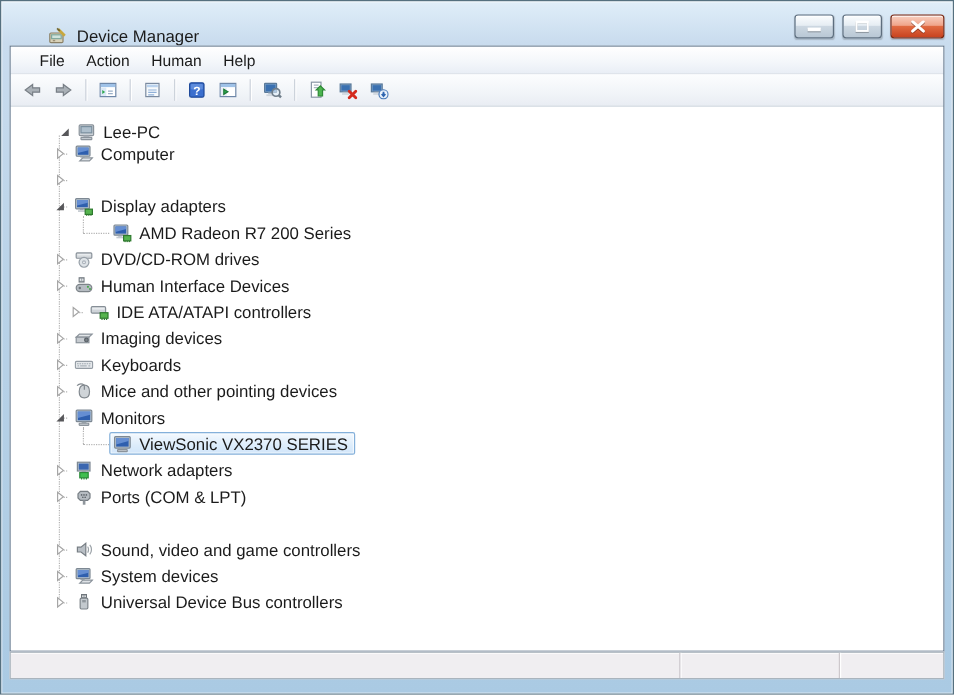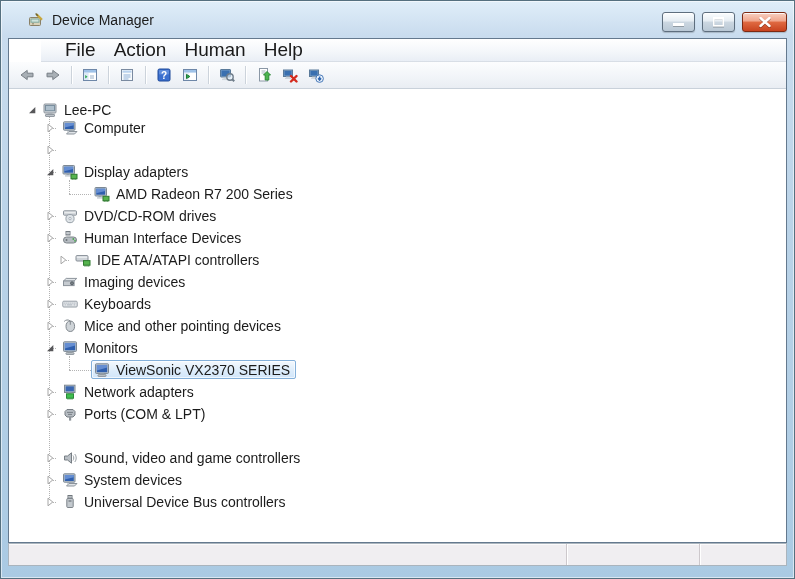--- a/index.html
+++ b/index.html
@@ -8,22 +8,22 @@
 
   .window {
     position:relative; width:795px; height:579px;
     background:linear-gradient(180deg,#e0eef9 0%, #c9dcee 6%, #bad3e8 40%, #aacae3 100%);
     border:1px solid #55707f;
     box-shadow: inset 0 0 0 1px rgba(255,255,255,.55);
     overflow:hidden;
   }
 
   
-  .titlebar { position:absolute; left:0; top:0; right:0; height:37px;
-    display:flex; align-items:center; padding-left:27px; }
+  .titlebar { position:absolute; left:12px; top:0; right:0; height:37px;
+    display:flex; align-items:flex-end; padding-left:27px; }
   .title-icon { width:16px; height:16px; margin-right:8px; flex:none; }
   .title-icon svg { display:block; }
   .title-text { font-size:14px; color:#1c1c1c; }
 
   .caption-buttons { position:absolute; top:11px; right:7px; display:flex; gap:7px; }
   .cap-btn { height:20px; border-radius:3px; border:1px solid #5e6e7e;
     display:flex; align-items:center; justify-content:center; padding:0; cursor:default;
     box-shadow: inset 0 1px 0 rgba(255,255,255,.85), 0 1px 1px rgba(0,0,0,.18); }
   .cap-btn.min, .cap-btn.max { width:33px;
     background:linear-gradient(180deg,#fbfdfe 0%,#e6edf3 45%,#ccd7e1 50%,#b9c8d5 100%); }
@@ -31,21 +31,21 @@
     background:linear-gradient(180deg,#f8d0c2 0%,#f0a58b 45%,#e06a42 50%,#c8431f 100%); }
   .cap-btn svg { display:block; }
 
   
   .client { position:absolute; left:7px; right:7px; top:37px; height:505px;
     border:1px solid #64798e; background:#fff; display:flex; flex-direction:column; }
 
   .menubar { height:23px; flex:none;
     background:linear-gradient(180deg,#ffffff 0%,#f3f6fa 60%,#e9eef5 100%);
     border-bottom:1px solid #d8dee6;
-    display:flex; align-items:center; padding-left:15px; font-size:19px; color:#1a1a1a;margin-left:32px; }
+    display:flex; align-items:center; padding-left:15px; font-size:13px; color:#1a1a1a; }
   .menu-item { padding:3px 9px; }
 
   .toolbar { height:27px; flex:none;
     background:linear-gradient(180deg,#fcfdfe 0%,#f1f4f8 60%,#e9edf3 100%);
     border-bottom:1px solid #c9d1da;
     display:flex; align-items:center; padding-left:5px; }
   .tb-btn { width:24px; height:22px; border:none; background:transparent; padding:0; margin:0 1px;
     display:flex; align-items:center; justify-content:center; }
   .tb-btn svg { display:block; }
   .tb-sep { width:1px; height:18px; background:#ccd3db; margin:0 5px; box-shadow:1px 0 0 #ffffff; flex:none; }
@@ -228,21 +228,21 @@
             </svg>
           </span>
         </button>
       </div>
     <div class="treeview" id="treeview">
         <div class="dot-v" style="left: 40px; top: 24px; height: 389px;"></div>
         <div class="dot-v" style="left: 60px; top: 91px; height: 14px;"></div>
         <div class="dot-h" style="left: 60px; top: 105px; width: 22px;"></div>
         <div class="dot-v" style="left: 60px; top: 267px; height: 14px;"></div>
         <div class="dot-h" style="left: 60px; top: 281px; width: 22px;"></div>
-        <div class="tree-row" style="top: 10px;">
+        <div class="tree-row" style="top: 10px; margin-left: 22px;">
           <span class="expander" style="left: 18px;">
             <svg width="10" height="10" viewBox="0 0 10 10" xmlns="http://www.w3.org/2000/svg">
               <path d="M8.3 2 V8.3 H2 Z" fill="#57575a"></path>
             </svg>
           </span>
           <span class="row-content" style="left: 30px;">
             <span class="tree-icon">
               <svg width="16" height="16" viewBox="0 0 16 16" xmlns="http://www.w3.org/2000/svg">
                 <rect x="2" y="2" width="12" height="9" rx="1" fill="#cdd2d8" stroke="#8b939b"></rect>
                 <rect x="3.5" y="3.5" width="9" height="5.2" fill="#aebfcc" stroke="#7a8f9e"></rect>

